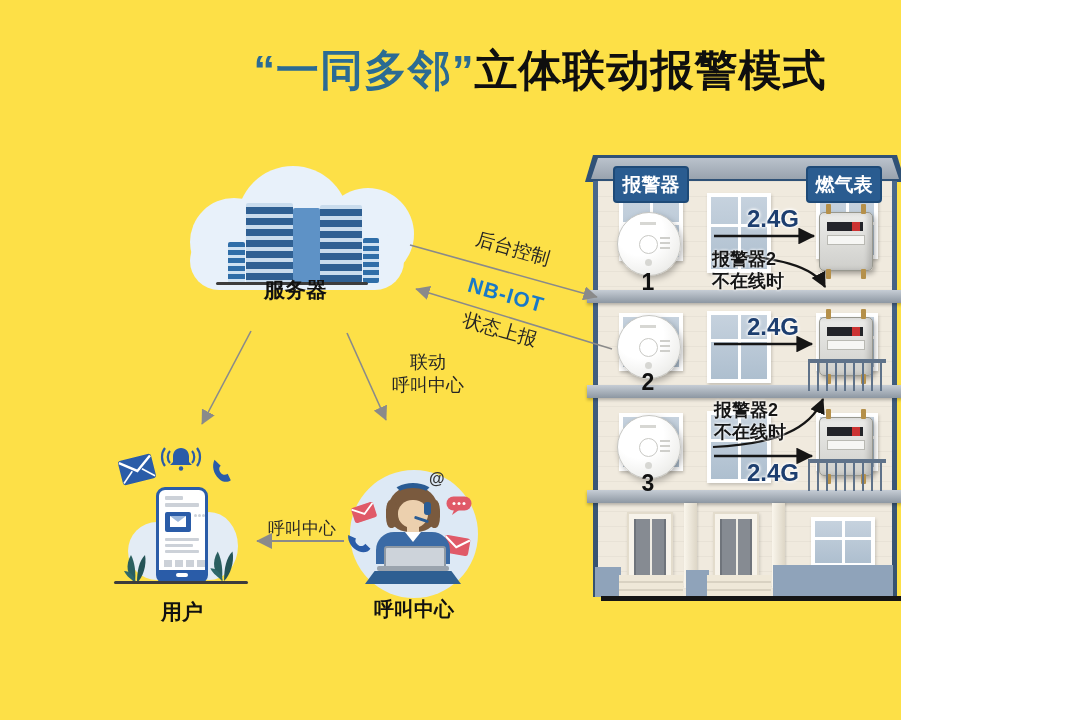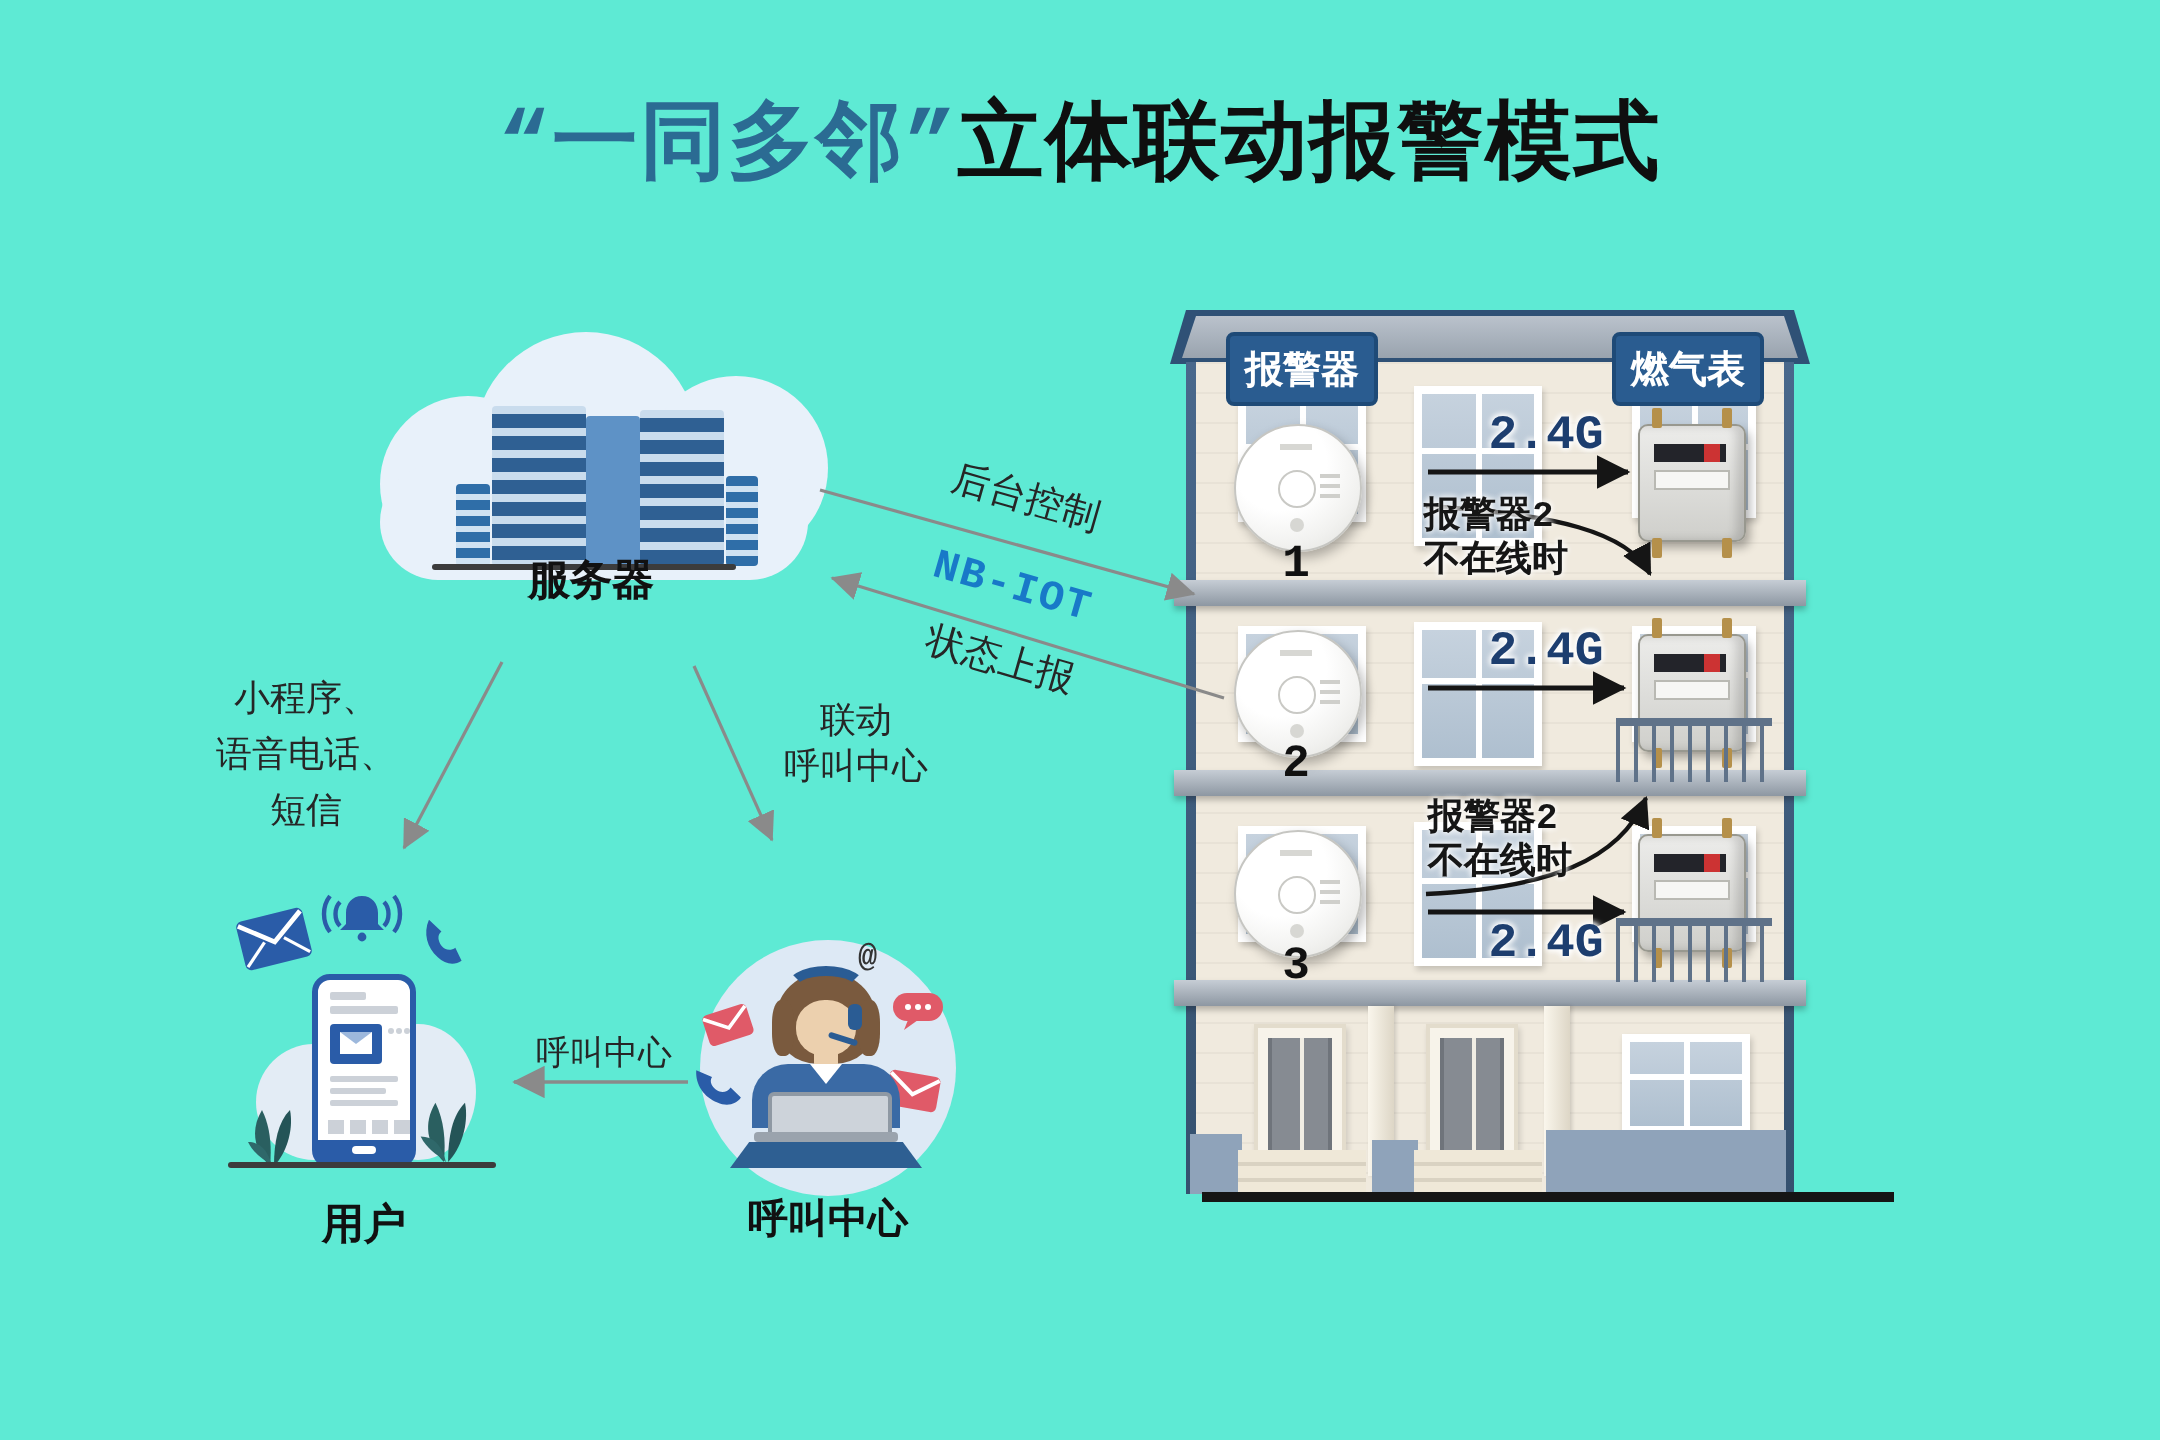--- a/index.html
+++ b/index.html
@@ -1,17 +1,17 @@
 <!DOCTYPE html>
 <html><head>
 <meta charset="utf-8">
 <style>
   html,body{margin:0;padding:0;background:#fff;}
-  #stage{position:relative;width:1080px;height:720px;background:#5eead4;overflow:hidden;
-         font-family:Liberation Mono, monospace;color:#1c1c1c;}
+  #stage{position:relative;width:901px;height:720px;background:#fde047;overflow:hidden;
+         font-family:Liberation Sans, sans-serif;color:#1c1c1c;}
   .abs{position:absolute;}
   
   .title{left:0;top:42px;width:1080px;text-align:center;font-size:43px;font-weight:bold;letter-spacing:1px;}
   .title .hl{color:#2b6b93;}
   .title .rest{color:#0f0f0f;}
   
   .rot{transform:rotate(16deg);text-align:center;}
   .linklab{font-size:19px;color:#262626;}
   .nbiot{font-size:21px;font-weight:bold;color:#1879c8;letter-spacing:1px;}
   .sidetext{font-size:18px;color:#262626;text-align:center;line-height:28px;}
@@ -106,25 +106,20 @@
     <div class="abs tower t-light" style="left:320px;top:205px;width:42px;height:78px;"></div>
     <div class="abs tower t-dark" style="left:363px;top:238px;width:16px;height:45px;"></div>
     <div class="abs groundline" style="left:216px;top:282px;width:152px;height:3px;"></div>
     <div class="abs biglab" style="left:253px;top:276px;width:85px;">服务器</div>
   </div>
 
   <div class="abs rot linklab" style="left:447px;top:236px;width:132px;">后台控制</div>
   <div class="abs rot nbiot" style="left:446px;top:283px;width:120px;">NB-IOT</div>
   <div class="abs rot linklab" style="left:434px;top:317px;width:132px;">状态上报</div>
 
-  <div class="abs sidetext" style="left:98px;top:337px;width:110px;">
-    <div>小程序、</div>
-    <div>语音电话、</div>
-    <div>短信</div>
-  </div>
 
   <div class="abs sidetext" style="left:385px;top:351px;width:86px;line-height:23px;">
     <div>联动</div>
     <div>呼叫中心</div>
   </div>
 
   <div class="abs sidetext" style="left:258px;top:515px;width:88px;font-size:17px;">呼叫中心</div>
 
   <div>
     <div class="abs bush" style="left:128px;top:522px;width:58px;height:58px;"></div>

